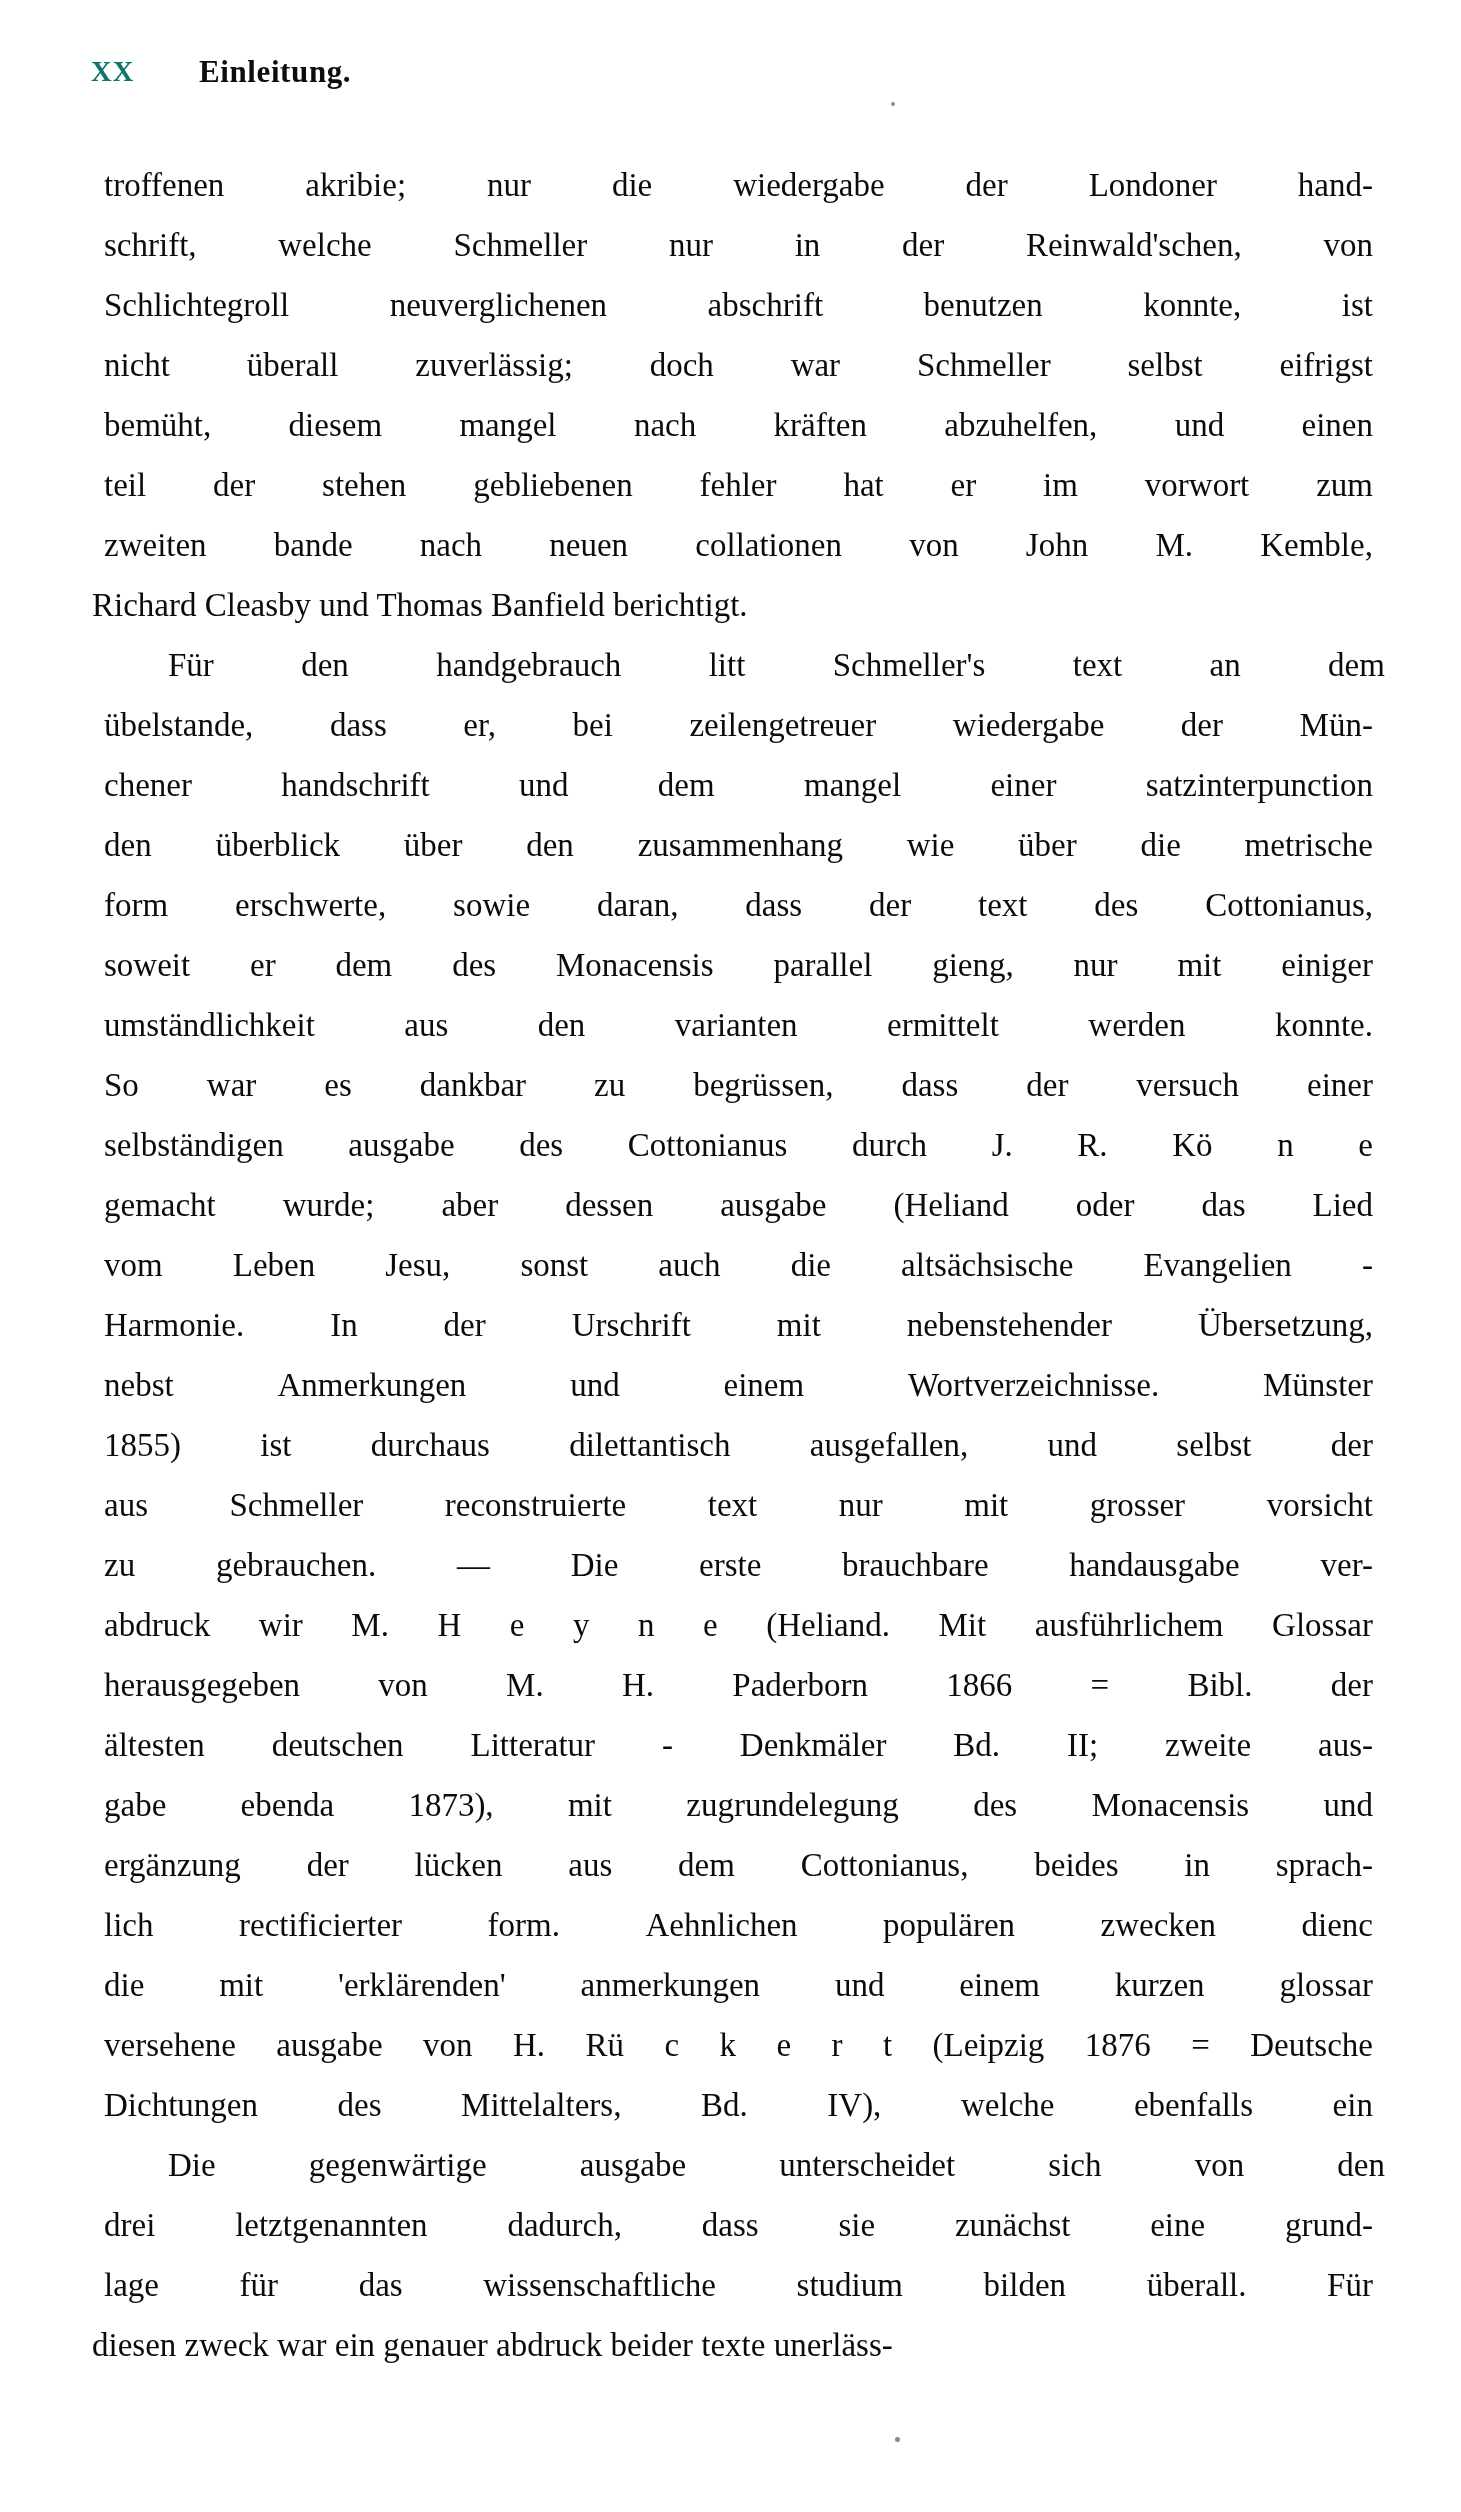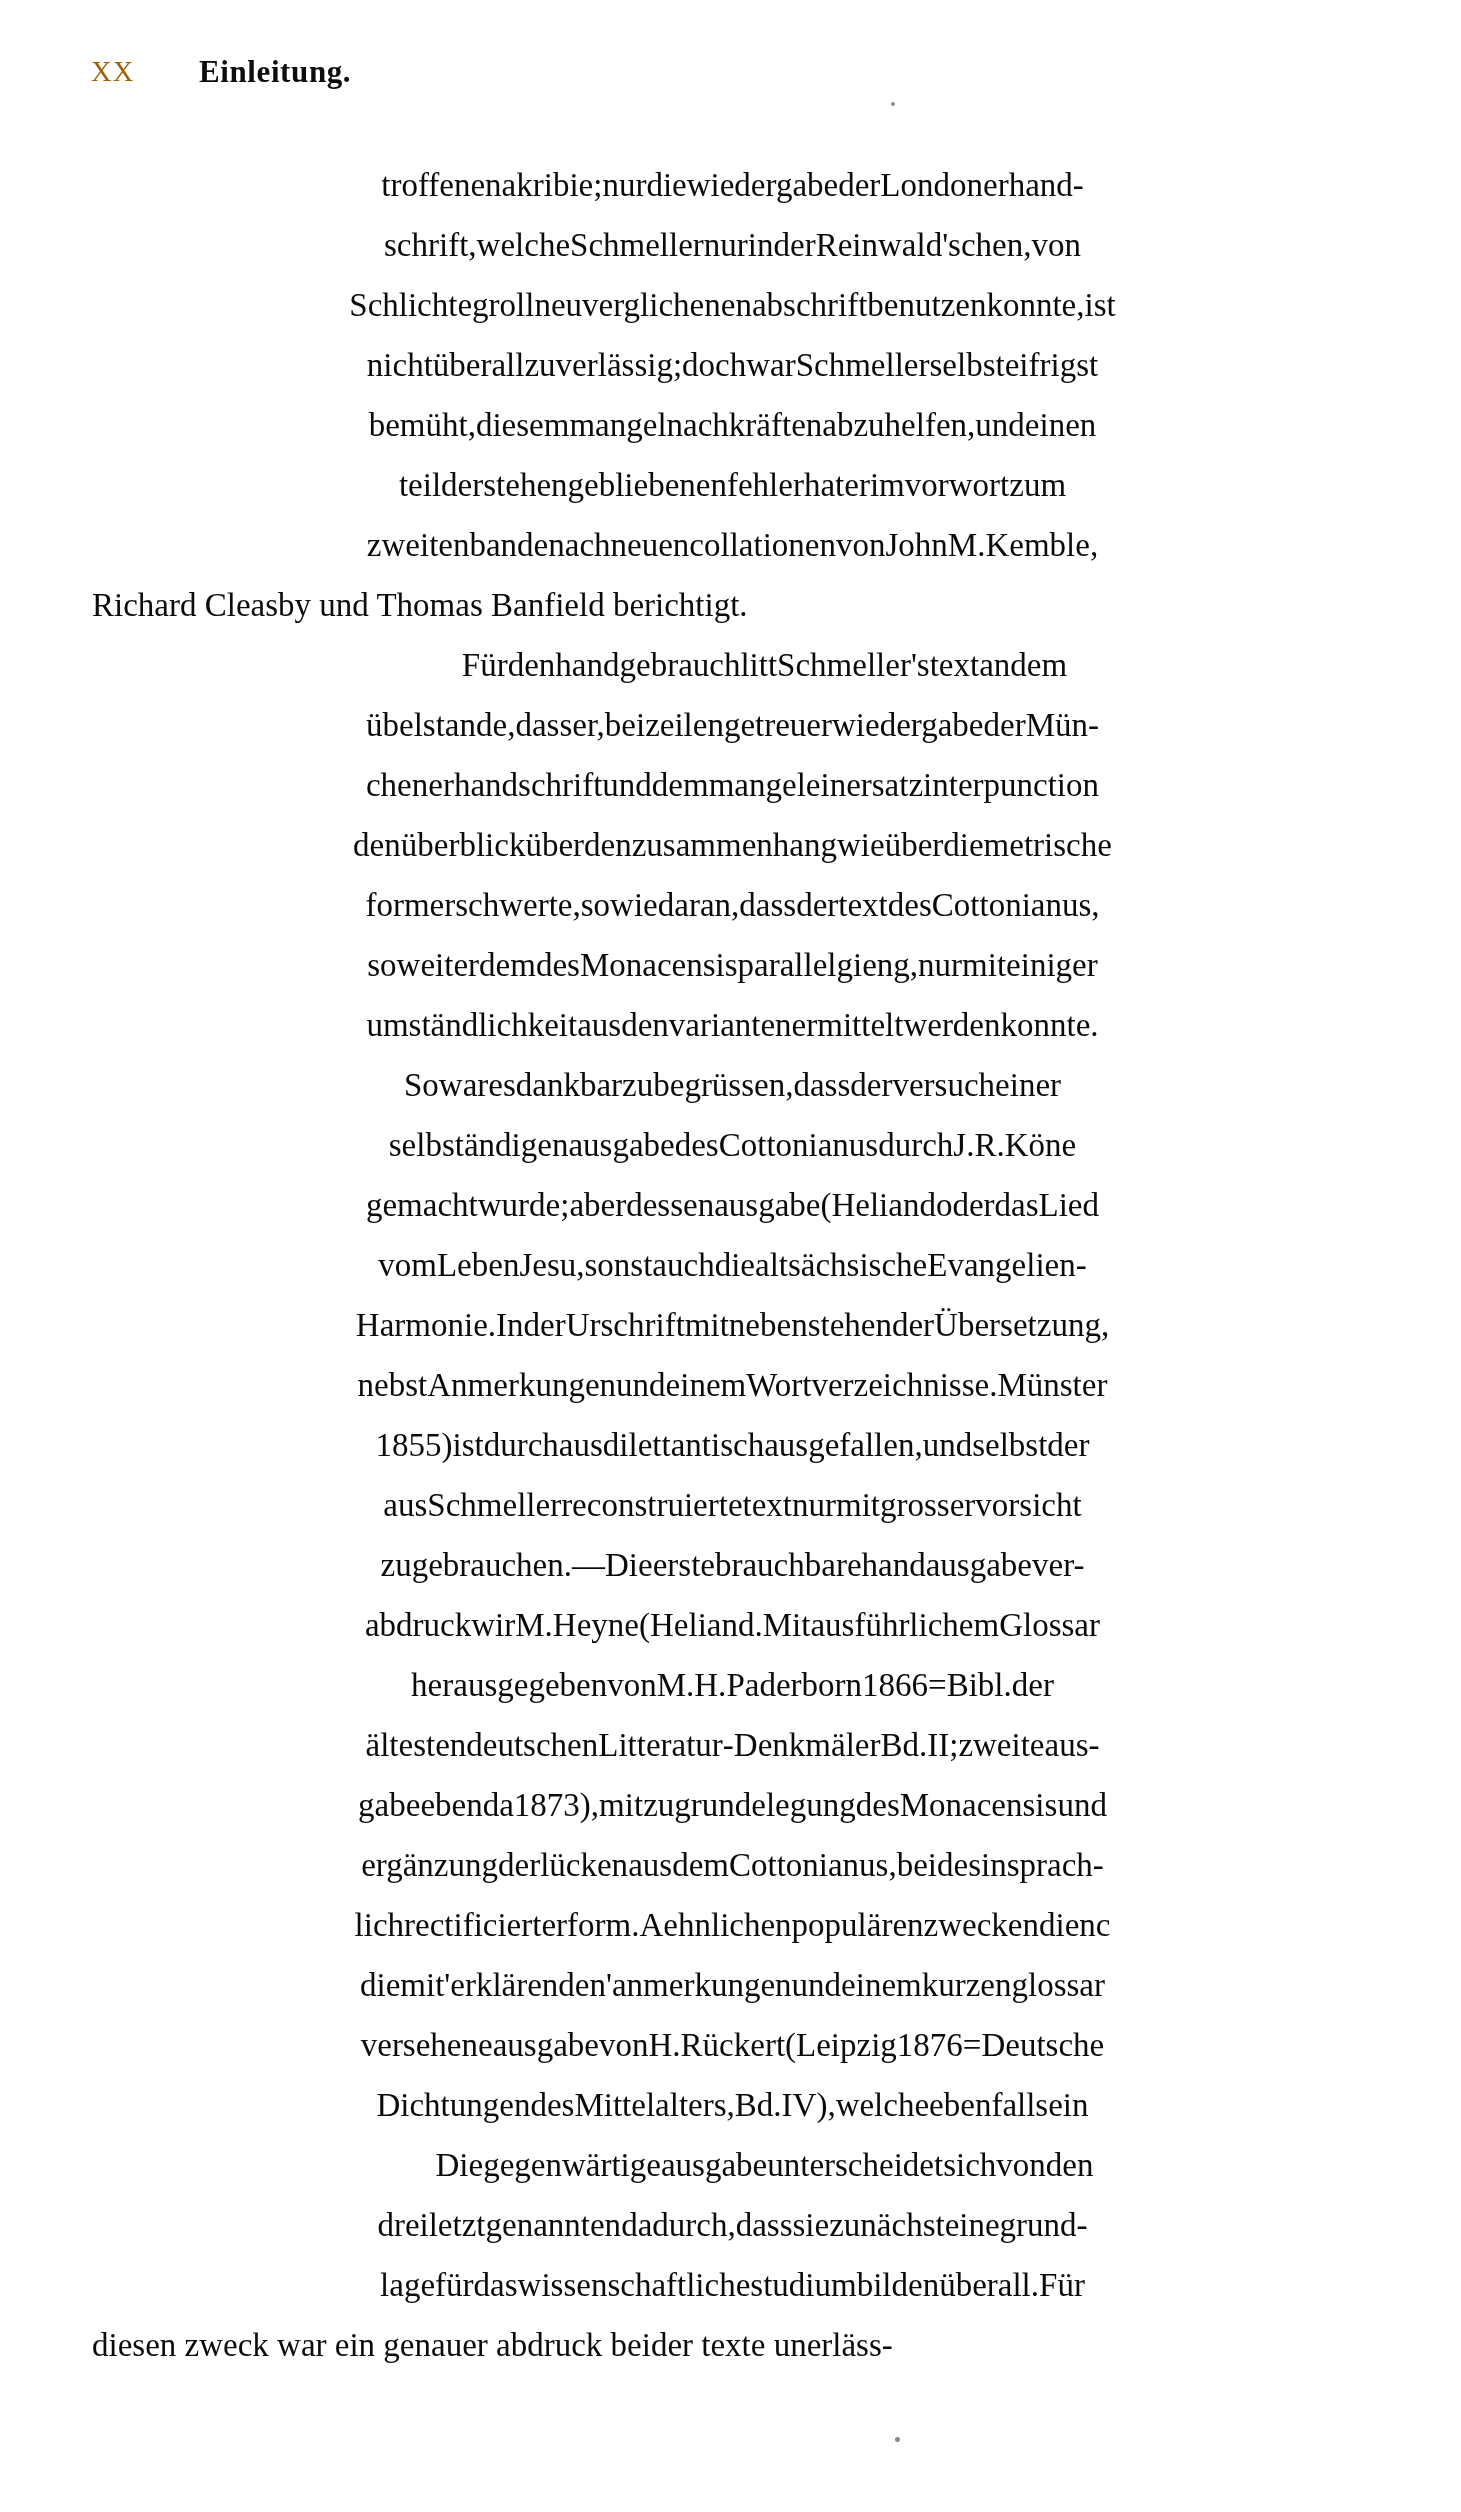--- a/index.html
+++ b/index.html
@@ -26,25 +26,25 @@
     position: absolute;
     top: 55px;
     left: 91px;
     width: 1279px;
     height: 40px;
   }
   .folio {
     position: absolute;
     left: 0;
     top: 0;
-    font-weight: normal;
+    font-weight: bold;
     font-size: 28.5px;
     letter-spacing: 1.1px;
     line-height: 34px;
-    color: #a16207;
+    color: #0f766e;
   }
   .head-title {
     position: absolute;
     left: 0;
     right: 0;
     top: 0;
     text-align: left;
     font-weight: bold;
     font-size: 31px;
     line-height: 34px;
@@ -68,22 +68,23 @@
     color: #0b0b0b;
     white-space: nowrap;
     position: relative;
   }
   
   .line > .w {
     display: inline-block;
   }
   .line.just {
     display: flex;
-    justify-content: center;
+    justify-content: space-between;
     align-items: baseline;
+    margin-left: 12px;
   }
   .line.last {
     display: block;
   }
   .line.indent {
     padding-left: 64px;
     box-sizing: border-box;
   }
   .line.indent.just {
     width: 1281px;

